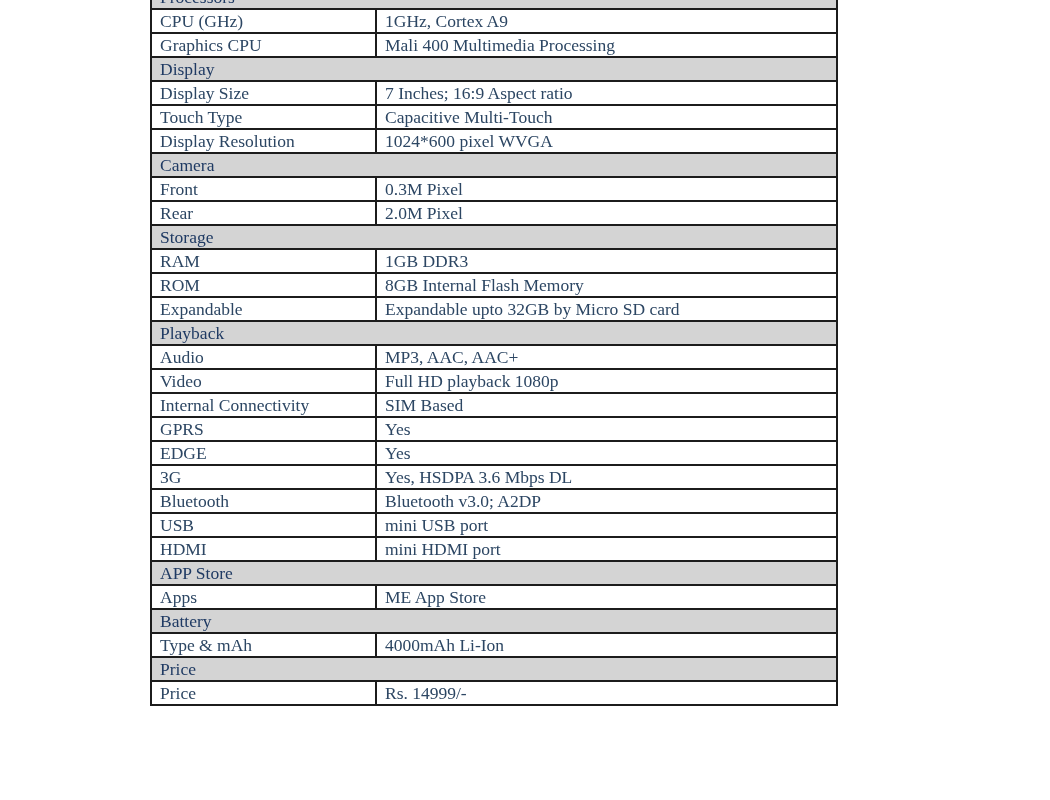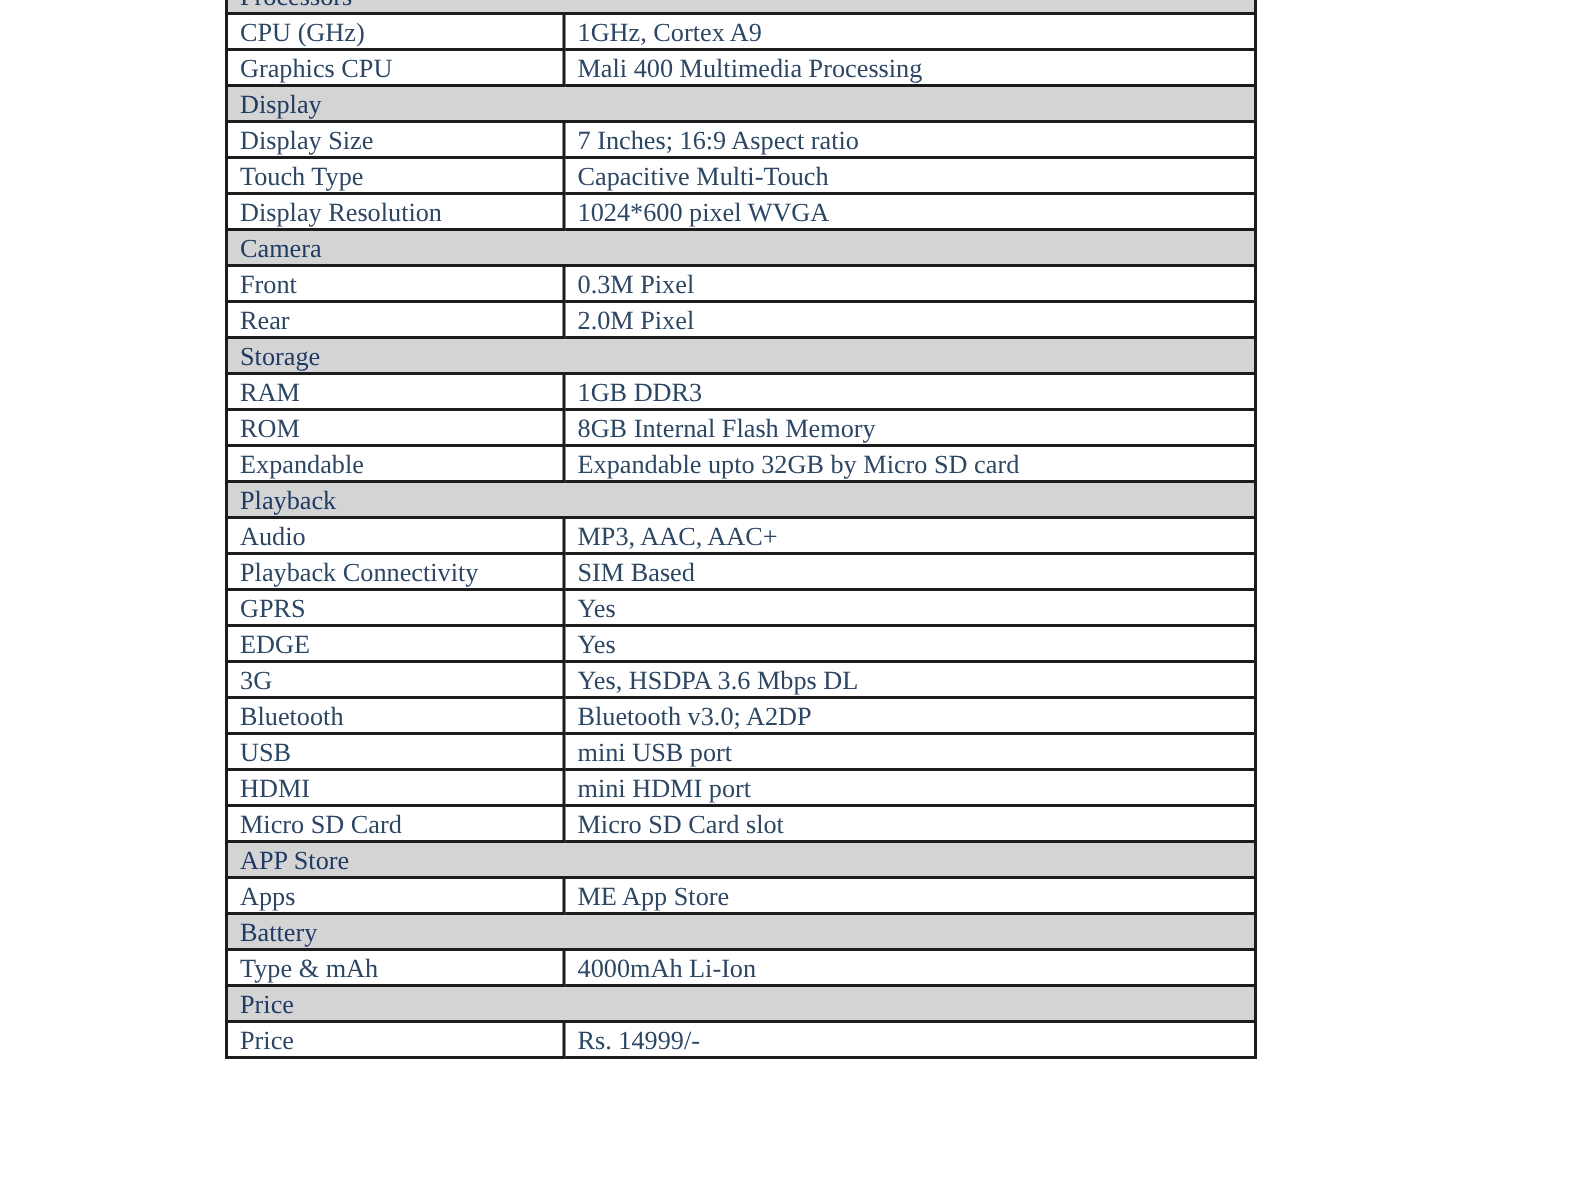--- a/index.html
+++ b/index.html
@@ -110,23 +110,27 @@
         <td>Expandable upto 32GB by Micro SD card</td>
       </tr>
 
       <tr class="section">
         <td colspan="2">Playback</td>
       </tr>
       <tr>
         <td>Audio</td>
         <td>MP3, AAC, AAC+</td>
       </tr>
+      <tr>
+        <td>Video</td>
+        <td>Full HD playback 1080p</td>
+      </tr>
 
       <tr>
-        <td>Playback Connectivity</td>
+        <td>Internal Connectivity</td>
         <td>SIM Based</td>
       </tr>
       <tr>
         <td>GPRS</td>
         <td>Yes</td>
       </tr>
       <tr>
         <td>EDGE</td>
         <td>Yes</td>
       </tr>
@@ -138,24 +142,20 @@
         <td>Bluetooth</td>
         <td>Bluetooth v3.0; A2DP</td>
       </tr>
       <tr>
         <td>USB</td>
         <td>mini USB port</td>
       </tr>
       <tr>
         <td>HDMI</td>
         <td>mini HDMI port</td>
-      </tr>
-      <tr>
-        <td>Micro SD Card</td>
-        <td>Micro SD Card slot</td>
       </tr>
 
       <tr class="section">
         <td colspan="2">APP Store</td>
       </tr>
       <tr>
         <td>Apps</td>
         <td>ME App Store</td>
       </tr>
 

